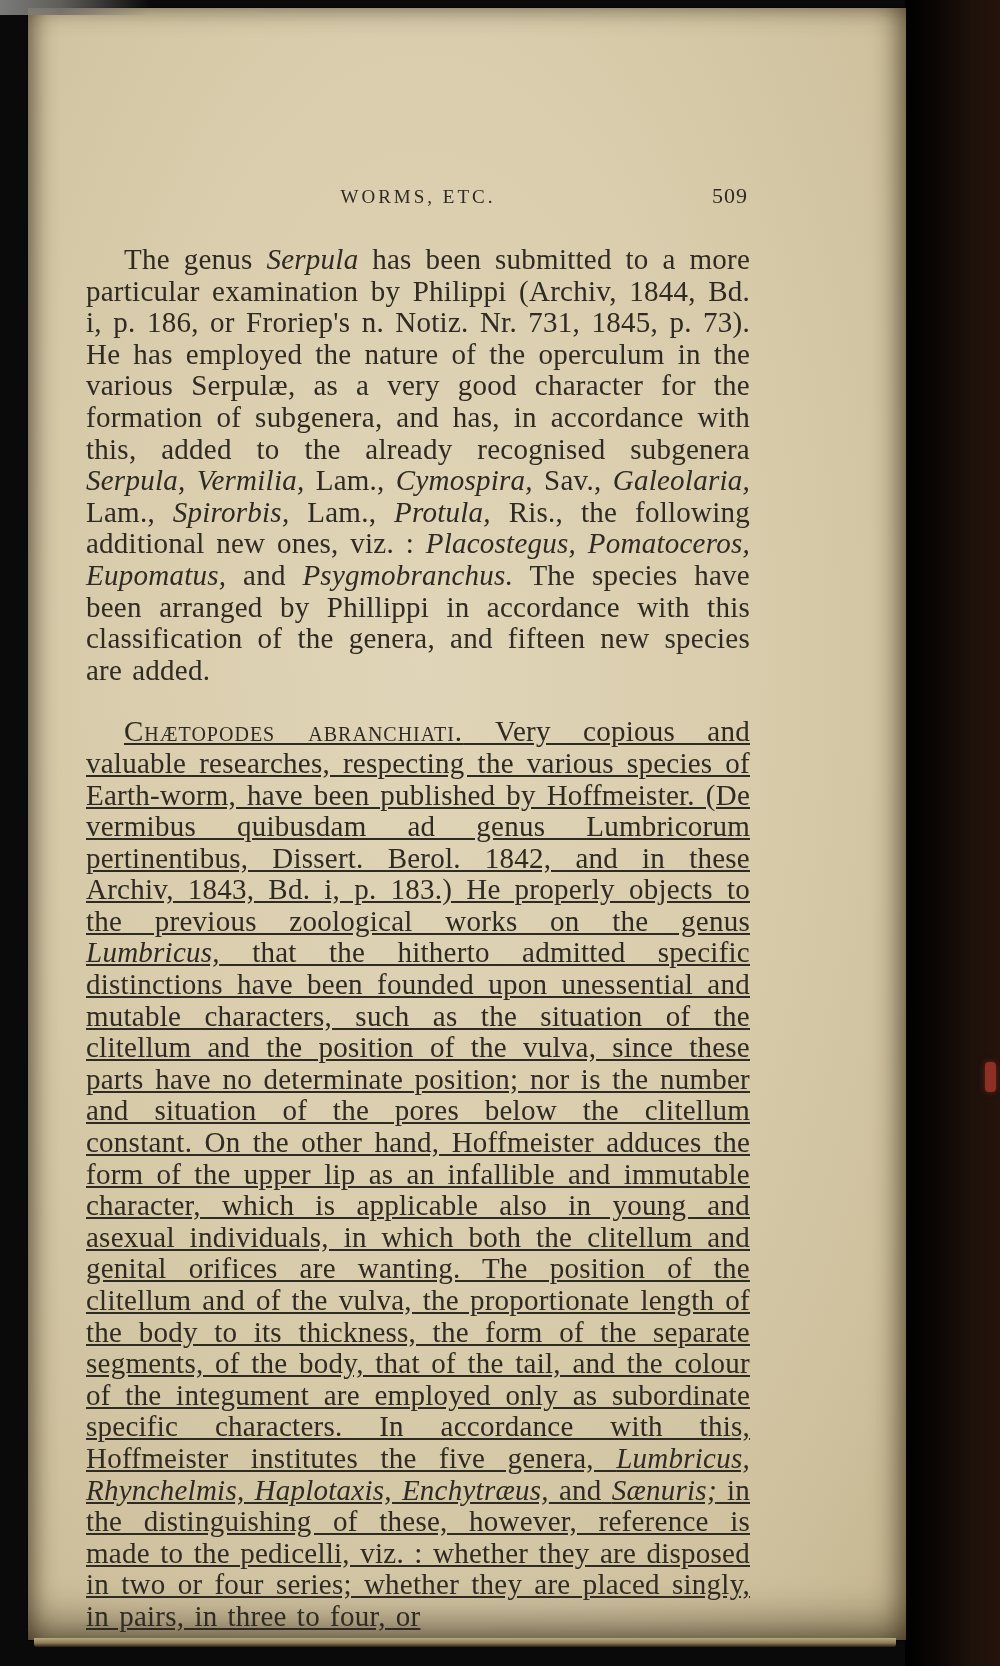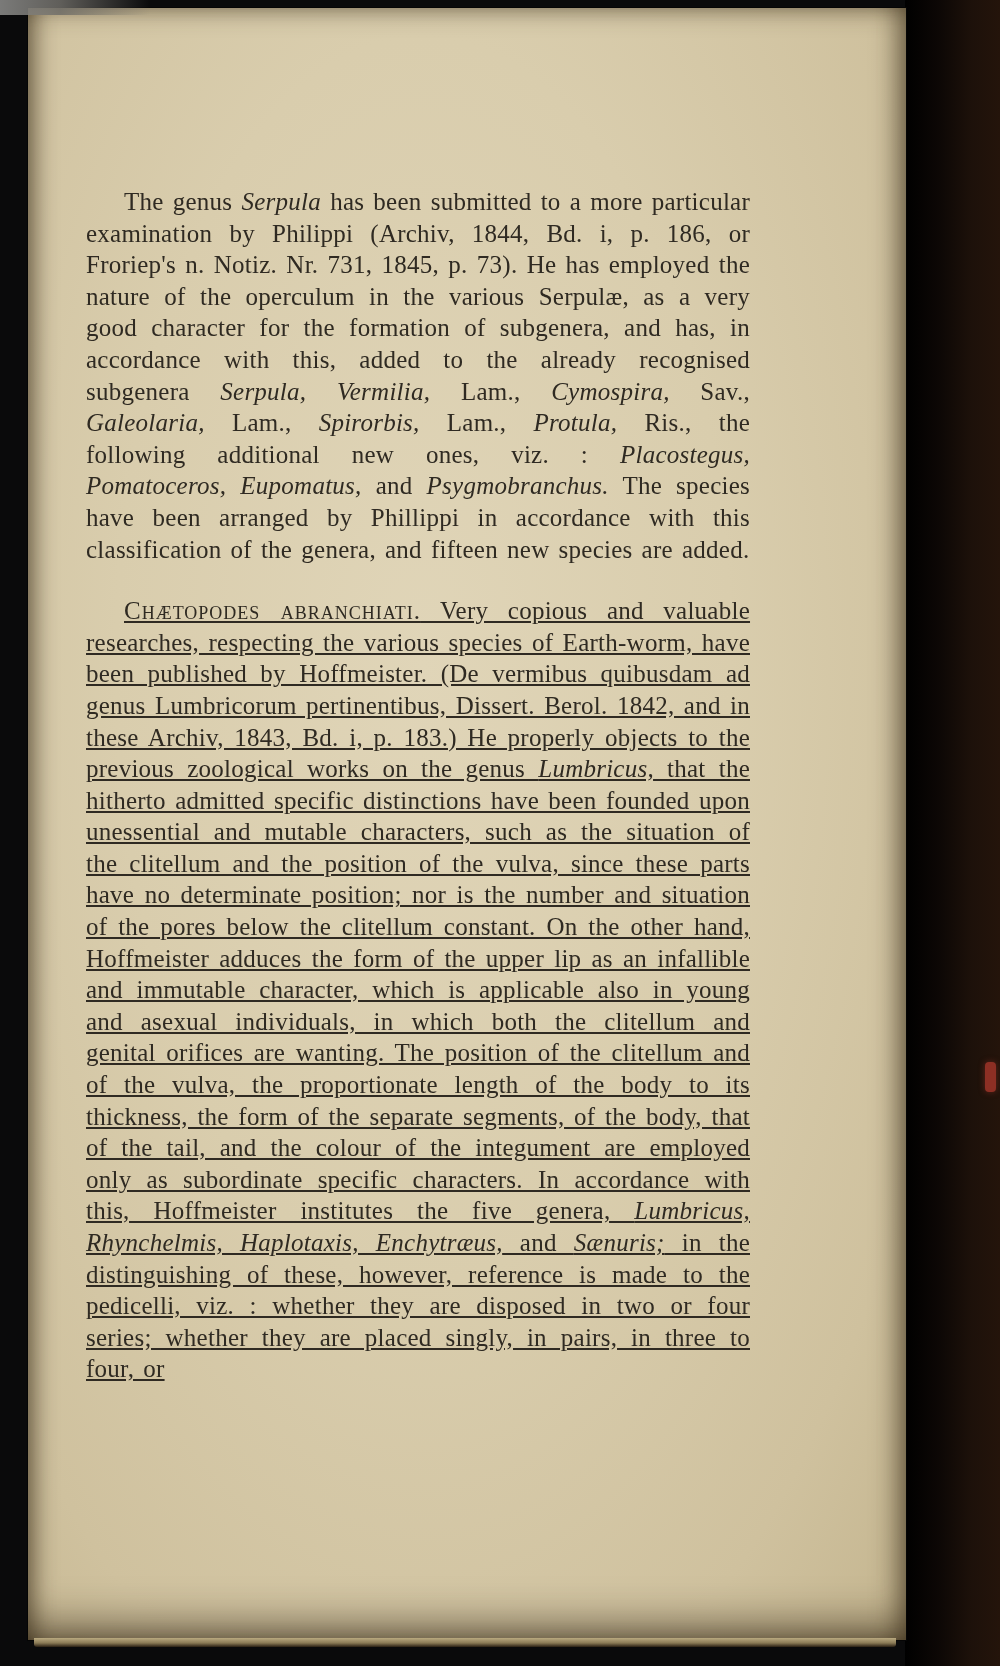--- a/index.html
+++ b/index.html
@@ -53,21 +53,21 @@
   }
   .running-title{
     position:absolute;left:50%;transform:translateX(-50%);
     font-size:19px;letter-spacing:3px;white-space:nowrap;
   }
   .page-number{
     position:absolute;right:2px;top:-3px;font-size:22px;letter-spacing:1px;
   }
   .para{
     margin:0;
-    font-size:25px;
+    font-size:29px;
     line-height:31.6px;
     text-align:justify;
     text-indent:38px;
     letter-spacing:.25px;
     word-spacing:2.6px;
     hyphens:none;
   }
   .para + .para{margin-top:30px;text-decoration:underline;}
   .it{font-style:italic;}
   .sc{font-variant:small-caps;letter-spacing:1px;}
@@ -77,20 +77,24 @@
 
 <div class="scan-frame">
 
   <div class="book-edge">
     <div class="spine-red-mark"></div>
   </div>
 
   <div class="page">
     <div class="content">
 
+      <div class="page-header">
+        <span class="running-title">WORMS, ETC.</span>
+        <span class="page-number">509</span>
+      </div>
 
       <div id="body-text">
           <p class="para"><span>The genus </span><span class="it">Serpula</span><span> has been submitted to a more particular examination by Philippi (Archiv, 1844, Bd. i, p. 186, or Froriep's n. Notiz. Nr. 731, 1845, p. 73). He has employed the nature of the operculum in the various Serpulæ, as a very good character for the formation of subgenera, and has, in accordance with this, added to the already recognised subgenera </span><span class="it">Serpula, Vermilia,</span><span> Lam., </span><span class="it">Cymospira,</span><span> Sav., </span><span class="it">Galeolaria,</span><span> Lam., </span><span class="it">Spirorbis,</span><span> Lam., </span><span class="it">Protula,</span><span> Ris., the following additional new ones, viz. : </span><span class="it">Placostegus, Pomatoceros, Eupomatus,</span><span> and </span><span class="it">Psygmobranchus.</span><span> The species have been arranged by Phillippi in accordance with this classification of the genera, and fifteen new species are added.</span></p>
           <p class="para"><span class="sc">Chætopodes abranchiati.</span><span> Very copious and valuable researches, respecting the various species of Earth-worm, have been published by Hoffmeister. (De vermibus quibusdam ad genus Lumbricorum pertinentibus, Dissert. Berol. 1842, and in these Archiv, 1843, Bd. i, p. 183.) He properly objects to the previous zoological works on the genus </span><span class="it">Lumbricus,</span><span> that the hitherto admitted specific distinctions have been founded upon unessential and mutable characters, such as the situation of the clitellum and the position of the vulva, since these parts have no determinate position; nor is the number and situation of the pores below the clitellum constant. On the other hand, Hoffmeister adduces the form of the upper lip as an infallible and immutable character, which is applicable also in young and asexual individuals, in which both the clitellum and genital orifices are wanting. The position of the clitellum and of the vulva, the proportionate length of the body to its thickness, the form of the separate segments, of the body, that of the tail, and the colour of the integument are employed only as subordinate specific characters. In accordance with this, Hoffmeister institutes the five genera, </span><span class="it">Lumbricus, Rhynchelmis, Haplotaxis, Enchytræus,</span><span> and </span><span class="it">Sænuris;</span><span> in the distinguishing of these, however, reference is made to the pedicelli, viz. : whether they are disposed in two or four series; whether they are placed singly, in pairs, in three to four, or</span></p>
         </div>
 
     </div>
     <div class="page-bottom-edge"></div>
   </div>
 

